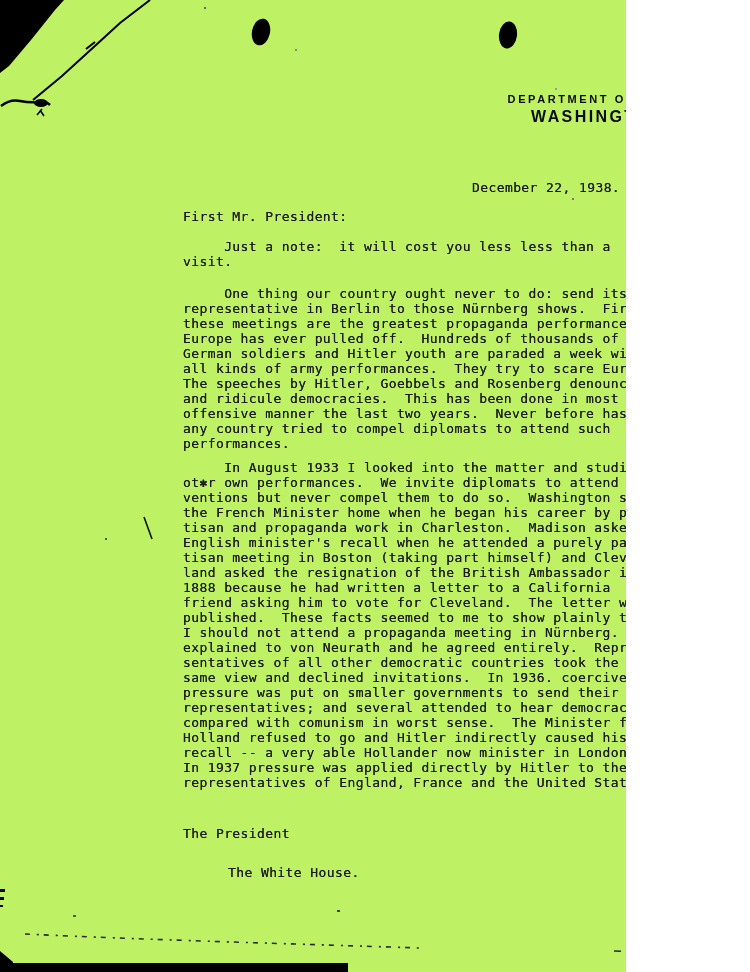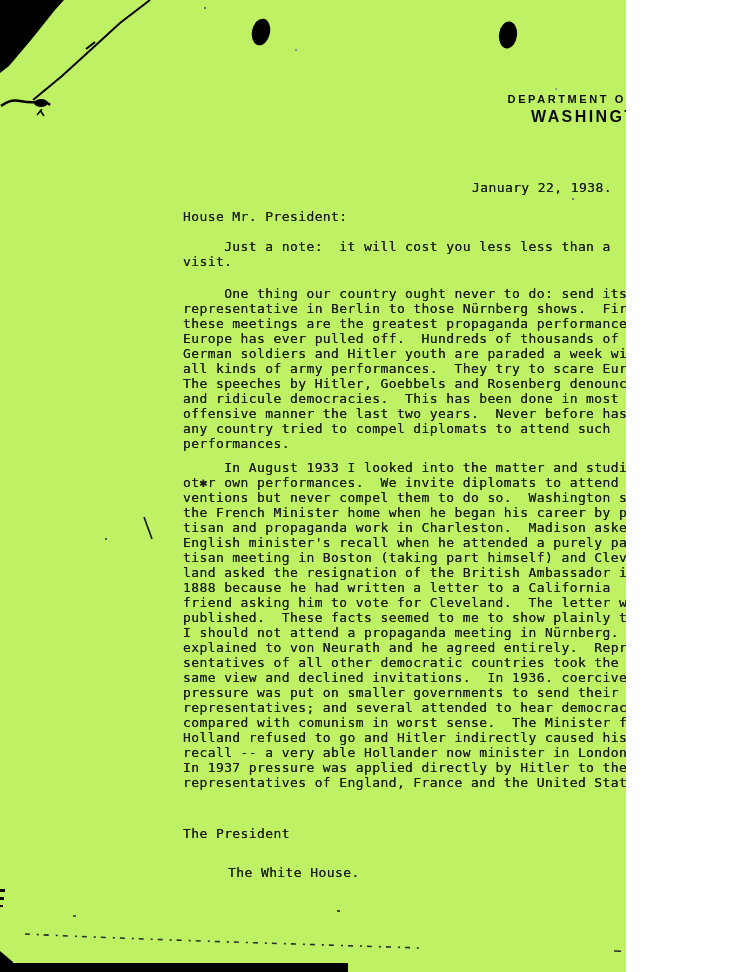--- a/index.html
+++ b/index.html
@@ -73,23 +73,23 @@
     <rect x="555" y="88" width="2" height="2" fill="#999"></rect>
     <rect x="105" y="538" width="2" height="2" fill="#555"></rect>
     <rect x="73" y="915" width="3" height="2" fill="#555"></rect>
   </svg>
 
   <div class="letterhead">
     <div class="lh1">DEPARTMENT OF STATE</div>
     <div class="lh2">WASHINGTON</div>
   </div>
 
-  <div class="typed date-line">January 22, 1938.</div>
+  <div class="typed date-line">December 22, 1938.</div>
 
-  <div class="typed salutation">House Mr. President:</div>
+  <div class="typed salutation">First Mr. President:</div>
 
   <div class="typed para-1">     Just a note:  it will cost you less less than a
 visit.</div>
 
   <div class="typed para-2">     One thing our country ought never to do: send its
 representative in Berlin to those Nürnberg shows.  First
 these meetings are the greatest propaganda performances
 Europe has ever pulled off.  Hundreds of thousands of
 German soldiers and Hitler youth are paraded a week with
 all kinds of army performances.  They try to scare Europe.

